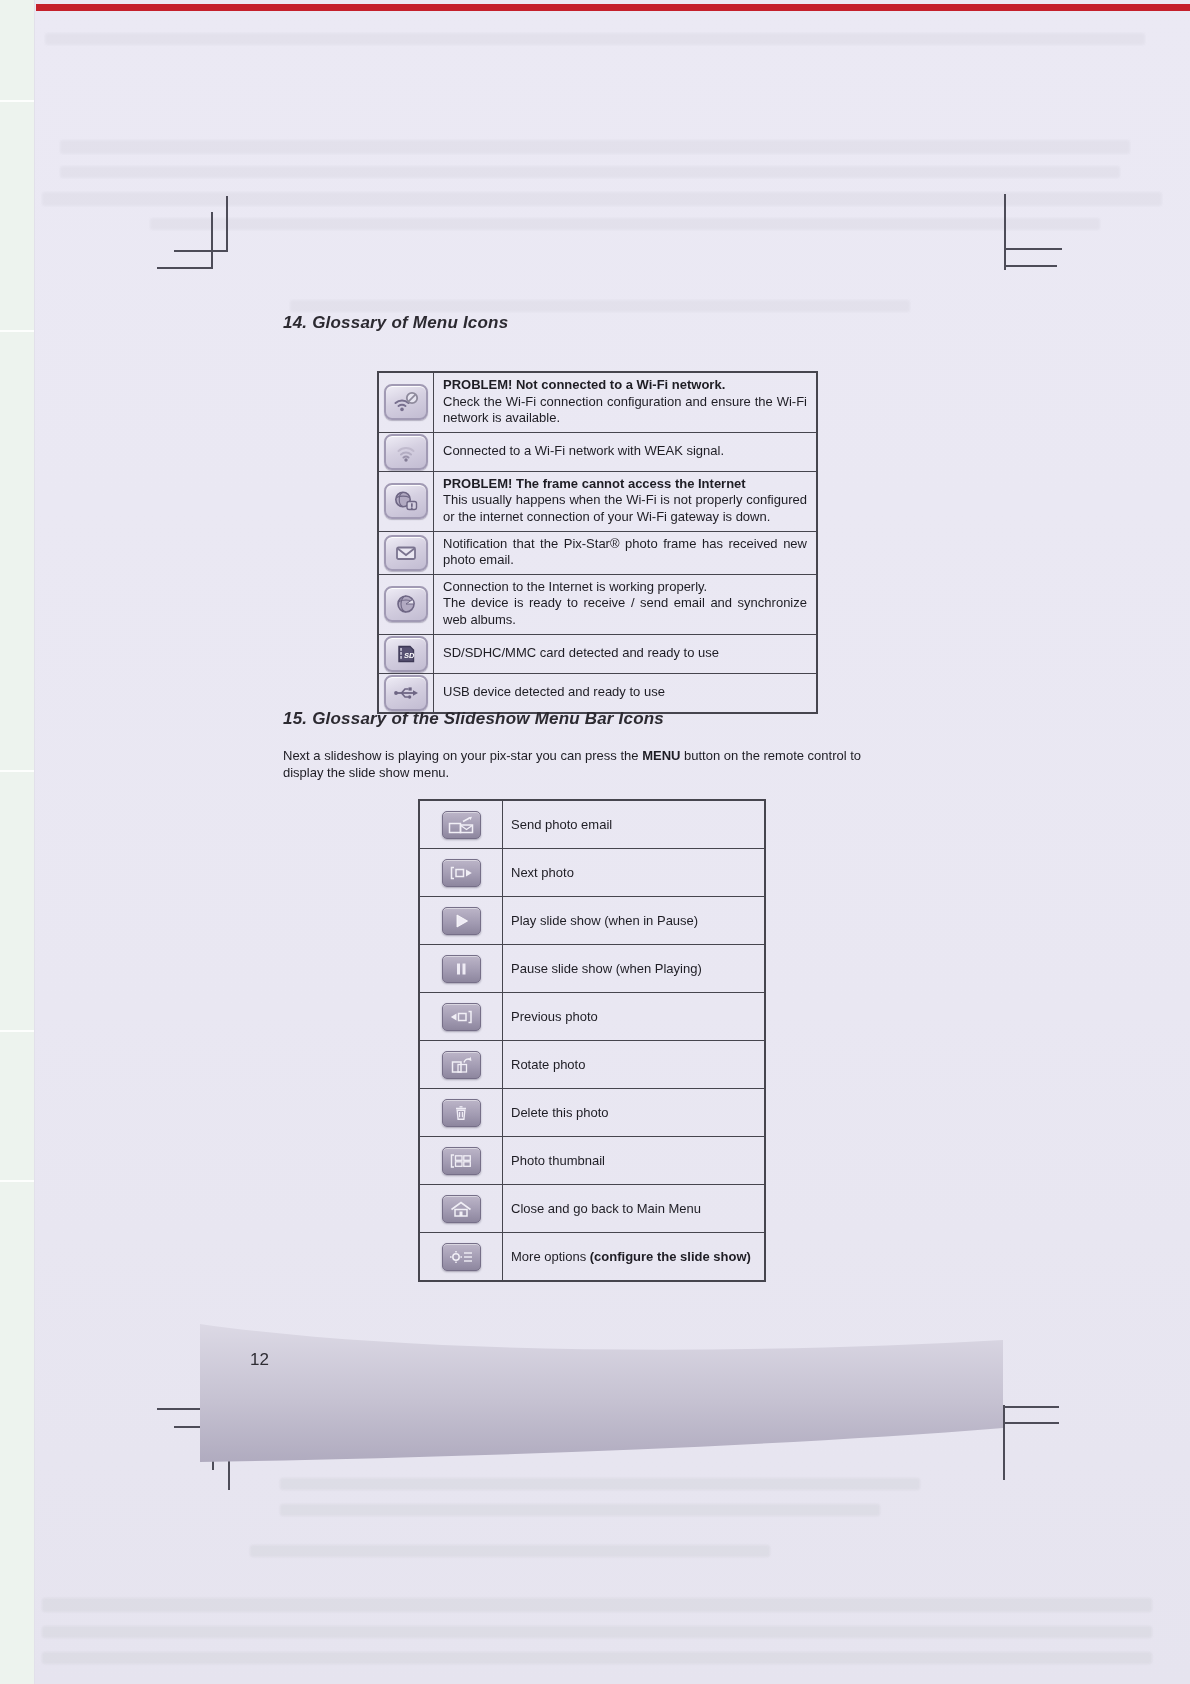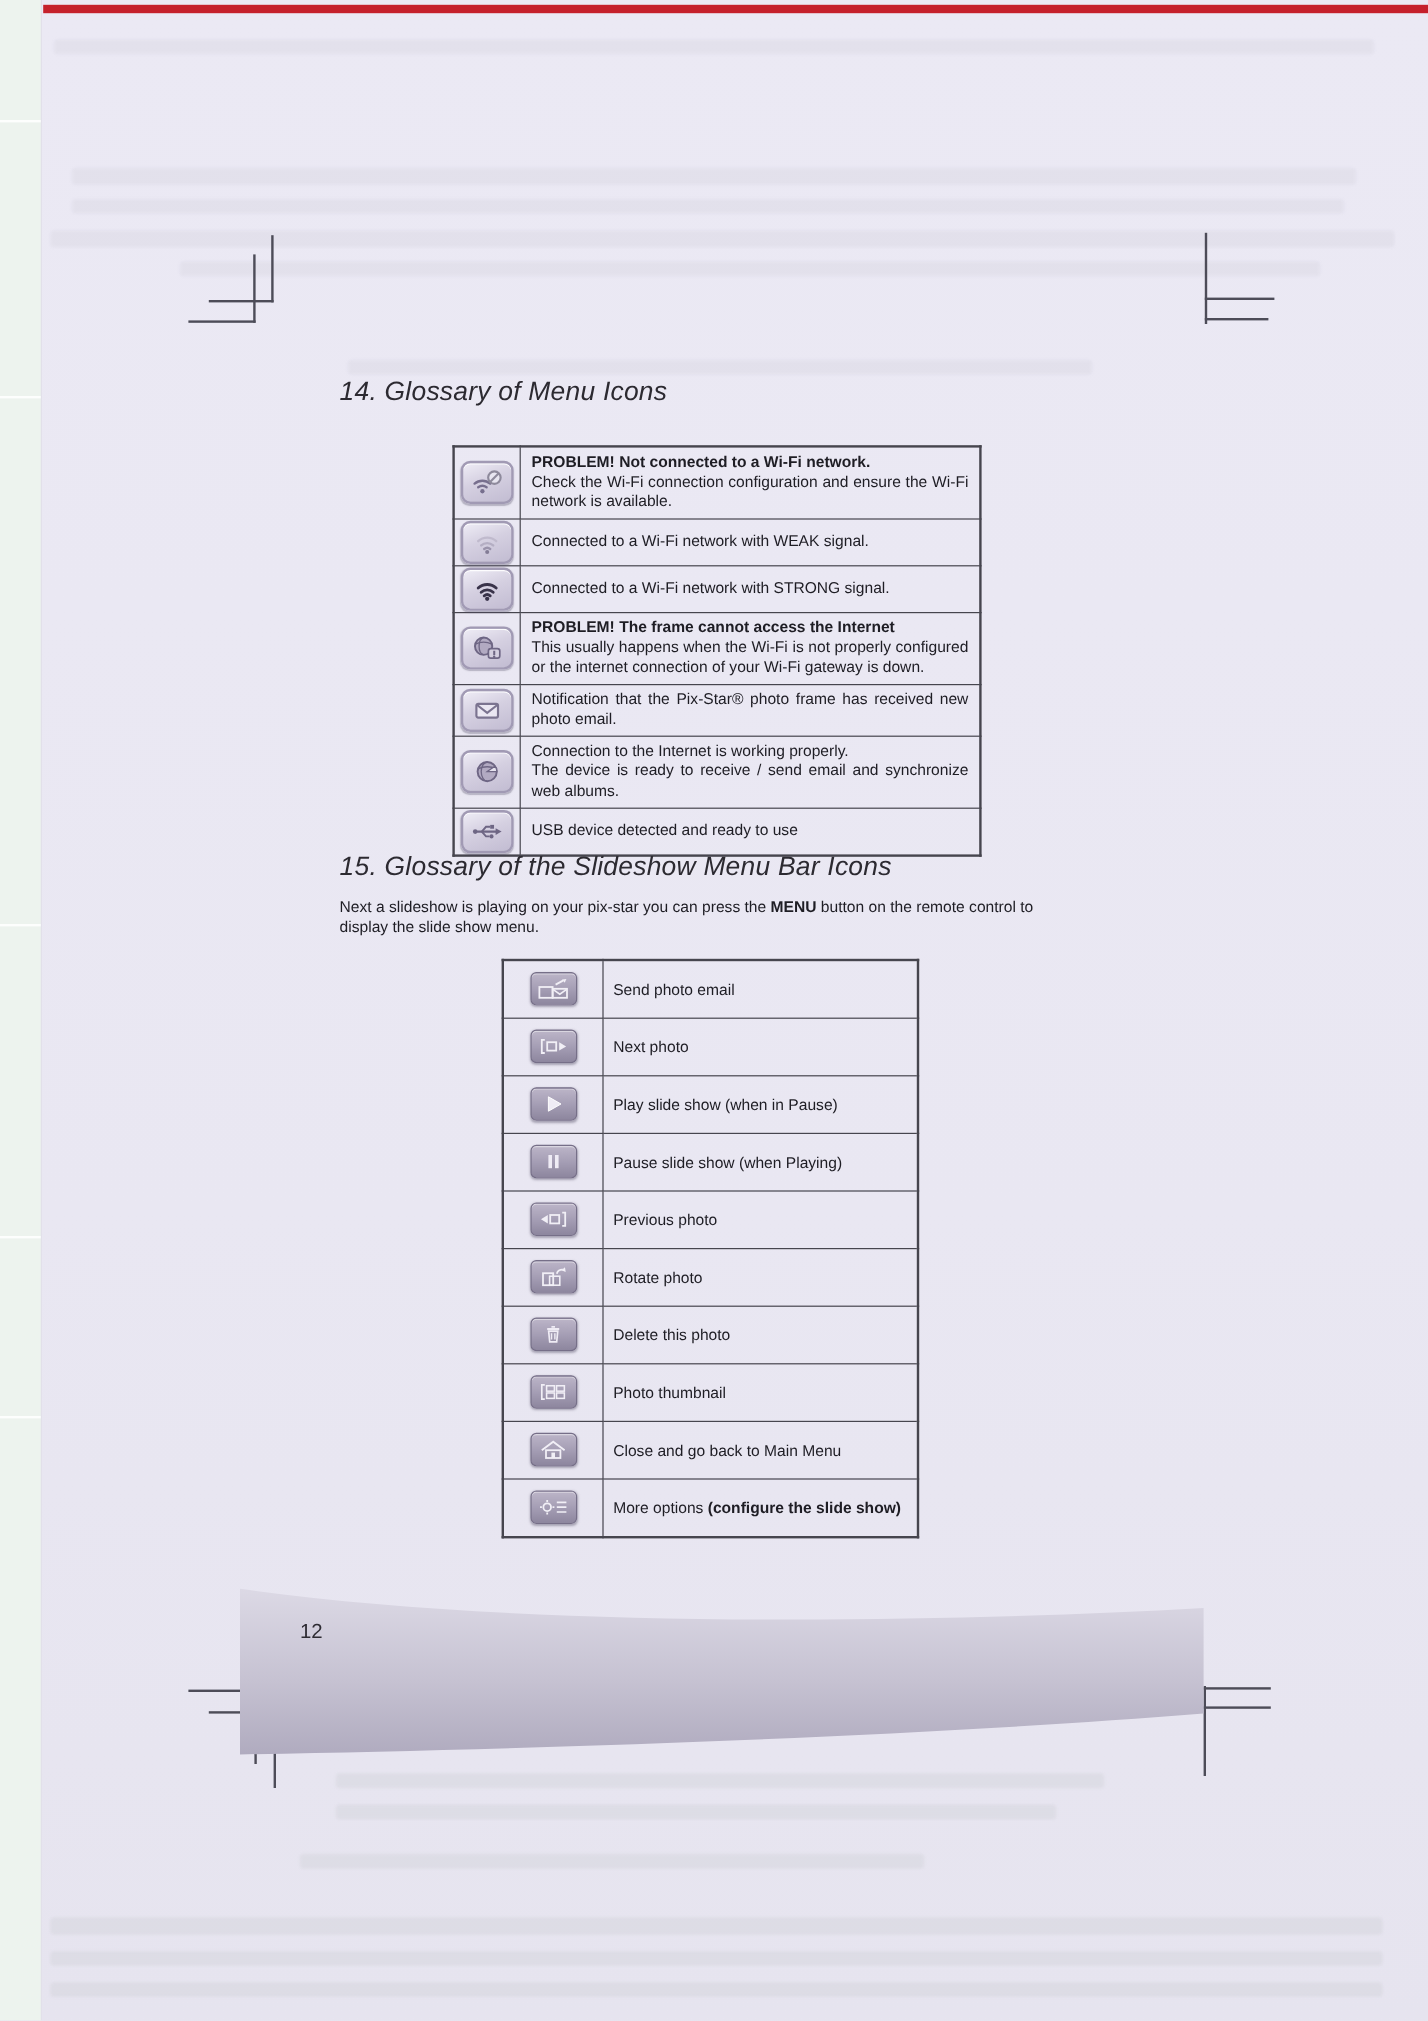--- a/index.html
+++ b/index.html
@@ -4,21 +4,21 @@
 <style>
   html,body{margin:0;padding:0;}
   body{width:1190px;height:1684px;position:relative;font-family:"Liberation Sans",sans-serif;background:#e7e5f0;}
   .page{position:absolute;inset:0;background:linear-gradient(180deg,#ebe9f4 0%,#e9e7f2 60%,#e6e4ef 100%);overflow:hidden;}
   .left-strip{position:absolute;left:0;top:0;width:34px;height:1684px;background:#edf3ee;border-right:1px solid #e2e0ea;}
   .left-strip .seam{position:absolute;left:0;width:34px;height:2px;background:rgba(255,255,255,.85);}
   .red-bar{position:absolute;left:36px;top:4px;width:1154px;height:7px;background:#c5202c;}
   .g{position:absolute;background:rgba(125,122,148,.07);border-radius:3px;filter:blur(1.2px);}
   .gb{position:absolute;background:rgba(118,128,112,.08);border-radius:3px;filter:blur(1.2px);}
   .crop{position:absolute;background:#4d4c58;}
-  .h{position:absolute;font-style:italic;font-weight:normal;font-size:22px;color:#2c2a31;letter-spacing:.2px;white-space:nowrap;}
+  .h{position:absolute;font-style:italic;font-weight:bold;font-size:17px;color:#2c2a31;letter-spacing:.2px;white-space:nowrap;}
   .intro{position:absolute;left:283px;top:747px;width:592px;font-size:13px;line-height:17px;color:#1e1d24;}
   .b{font-weight:bold;}
   .j{text-align:justify;}
   table{border-collapse:collapse;table-layout:fixed;position:absolute;background:transparent;margin-left:20px;}
   .t1{left:357px;top:371px;width:441px;border:2px solid #46454e;}
   .t2{left:398px;top:799px;width:348px;border:2px solid #46454e;}
   td{border:1px solid #46454e;vertical-align:middle;}
   .ic{text-align:center;}
   .t1 .ic{width:52px;}
   .t2 .ic{width:80px;}
@@ -107,35 +107,20 @@
             <path d="M10 14.5 a7.5 7.5 0 0 1 10 0" fill="none" stroke="#b4aec3" stroke-width="2" stroke-linecap="round"></path>
             <path d="M12.5 17.5 a4 4 0 0 1 5 0" fill="none" stroke="#9a93ab" stroke-width="2" stroke-linecap="round"></path>
             <circle cx="15" cy="20" r="1.7" fill="#837c96"></circle>
           </svg>
         </span>
       </td>
       <td class="tx">
         <div>Connected to a Wi-Fi network with WEAK signal.</div>
       </td>
     </tr>
-    <tr style="height:35px">
-      <td class="ic">
-        <span class="ib1">
-          <svg width="30" height="24" viewBox="0 0 30 24">
-            <path d="M7.5 11 a11 11 0 0 1 15 0" fill="none" stroke="#39334a" stroke-width="2.4" stroke-linecap="round"></path>
-            <path d="M10 14.5 a7.5 7.5 0 0 1 10 0" fill="none" stroke="#39334a" stroke-width="2.4" stroke-linecap="round"></path>
-            <path d="M12.5 17.5 a4 4 0 0 1 5 0" fill="none" stroke="#39334a" stroke-width="2.4" stroke-linecap="round"></path>
-            <circle cx="15" cy="20" r="1.8" fill="#39334a"></circle>
-          </svg>
-        </span>
-      </td>
-      <td class="tx">
-        <div>Connected to a Wi-Fi network with STRONG signal.</div>
-      </td>
-    </tr>
     <tr style="height:52px">
       <td class="ic">
         <span class="ib1">
           <svg width="30" height="24" viewBox="0 0 30 24">
             <circle cx="12" cy="10.5" r="7.2" fill="#b2aac2" stroke="#6e6684" stroke-width="1.6"></circle>
             <path d="M5.6 8.5 a9 4.5 0 0 1 12.8 0" fill="none" stroke="#6e6684" stroke-width="1.1"></path>
             <path d="M12 3.4 a4.5 7.2 0 0 0 0 14.2" fill="none" stroke="#6e6684" stroke-width="1.1"></path>
             <rect x="16" y="12.5" width="9.5" height="8" rx="2" fill="#d4cfe0" stroke="#6e6684" stroke-width="1.4"></rect>
             <rect x="20" y="14.3" width="1.7" height="3.6" fill="#6e6684"></rect>
             <circle cx="20.8" cy="19.3" r="1" fill="#6e6684"></circle>
@@ -167,20 +152,36 @@
             <circle cx="15" cy="12" r="8" fill="#b2aac2" stroke="#6e6684" stroke-width="1.6"></circle>
             <path d="M7.8 9.5 a10 5 0 0 1 14.4 0" fill="none" stroke="#6e6684" stroke-width="1.1"></path>
             <path d="M15 4 a5 8 0 0 0 0 16" fill="none" stroke="#6e6684" stroke-width="1.1"></path>
             <path d="M15 12 L21.5 7.5 A8 8 0 0 1 23 12 Z" fill="#e6e3ef" stroke="#6e6684" stroke-width="1"></path>
           </svg>
         </span>
       </td>
       <td class="tx">
         <div>Connection to the Internet is working properly.</div>
         <div class="j">The device is ready to receive / send email and synchronize web albums.</div>
+      </td>
+    </tr>
+    <tr style="height:34px">
+      <td class="ic">
+        <span class="ib1">
+          <svg width="30" height="24" viewBox="0 0 30 24">
+            <path d="M8 4.5 h11 l3.5 3.5 v11.5 h-14.5 z" fill="#575172" stroke="#3e3956" stroke-width="1.4"></path>
+            <rect x="9.3" y="6" width="1.5" height="2.8" fill="#d6d2e2"></rect>
+            <rect x="9.3" y="10" width="1.5" height="2.8" fill="#d6d2e2"></rect>
+            <rect x="9.3" y="14" width="1.5" height="2.8" fill="#d6d2e2"></rect>
+            <text x="13" y="15.5" font-family="Liberation Sans, sans-serif" font-size="7.5" font-weight="bold" font-style="italic" fill="#ffffff">SD</text>
+          </svg>
+        </span>
+      </td>
+      <td class="tx">
+        <div>SD/SDHC/MMC card detected and ready to use</div>
       </td>
     </tr>
     <tr style="height:34px">
       <td class="ic">
         <span class="ib1">
           <svg width="30" height="24" viewBox="0 0 30 24">
             <line x1="5" y1="12" x2="23" y2="12" stroke="#6e6684" stroke-width="1.8"></line>
             <polygon points="22,9.2 27,12 22,14.8" fill="#6e6684"></polygon>
             <circle cx="5" cy="12" r="1.9" fill="#6e6684"></circle>
             <path d="M10.5 12 L14 8 h3.5" fill="none" stroke="#6e6684" stroke-width="1.6"></path>

